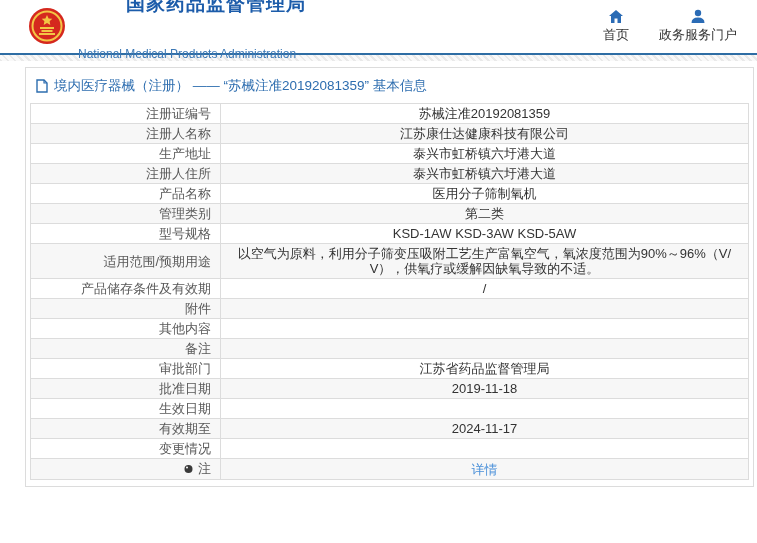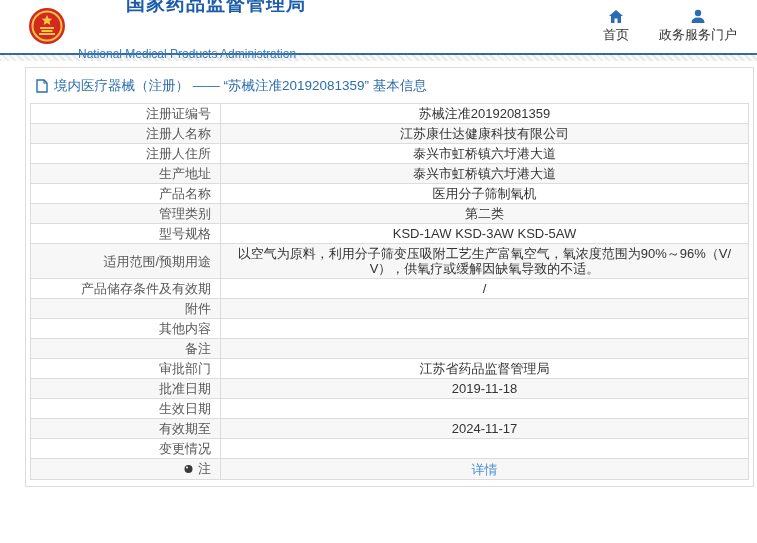--- a/index.html
+++ b/index.html
@@ -143,30 +143,30 @@
       
       <span class="label-text">注册人名称</span>
     </td>
     <td class="value-cell">
       <span class="value-text">江苏康仕达健康科技有限公司</span>
     </td>
   </tr>
           <tr>
     <td class="label-cell">
       
+      <span class="label-text">生产地址</span>
+    </td>
+    <td class="value-cell">
+      <span class="value-text">泰兴市虹桥镇六圩港大道</span>
+    </td>
+  </tr>
+          <tr>
+    <td class="label-cell">
+      
       <span class="label-text">注册人住所</span>
-    </td>
-    <td class="value-cell">
-      <span class="value-text">泰兴市虹桥镇六圩港大道</span>
-    </td>
-  </tr>
-          <tr>
-    <td class="label-cell">
-      
-      <span class="label-text">生产地址</span>
     </td>
     <td class="value-cell">
       <span class="value-text">泰兴市虹桥镇六圩港大道</span>
     </td>
   </tr>
           <tr>
     <td class="label-cell">
       
       <span class="label-text">产品名称</span>
     </td>

